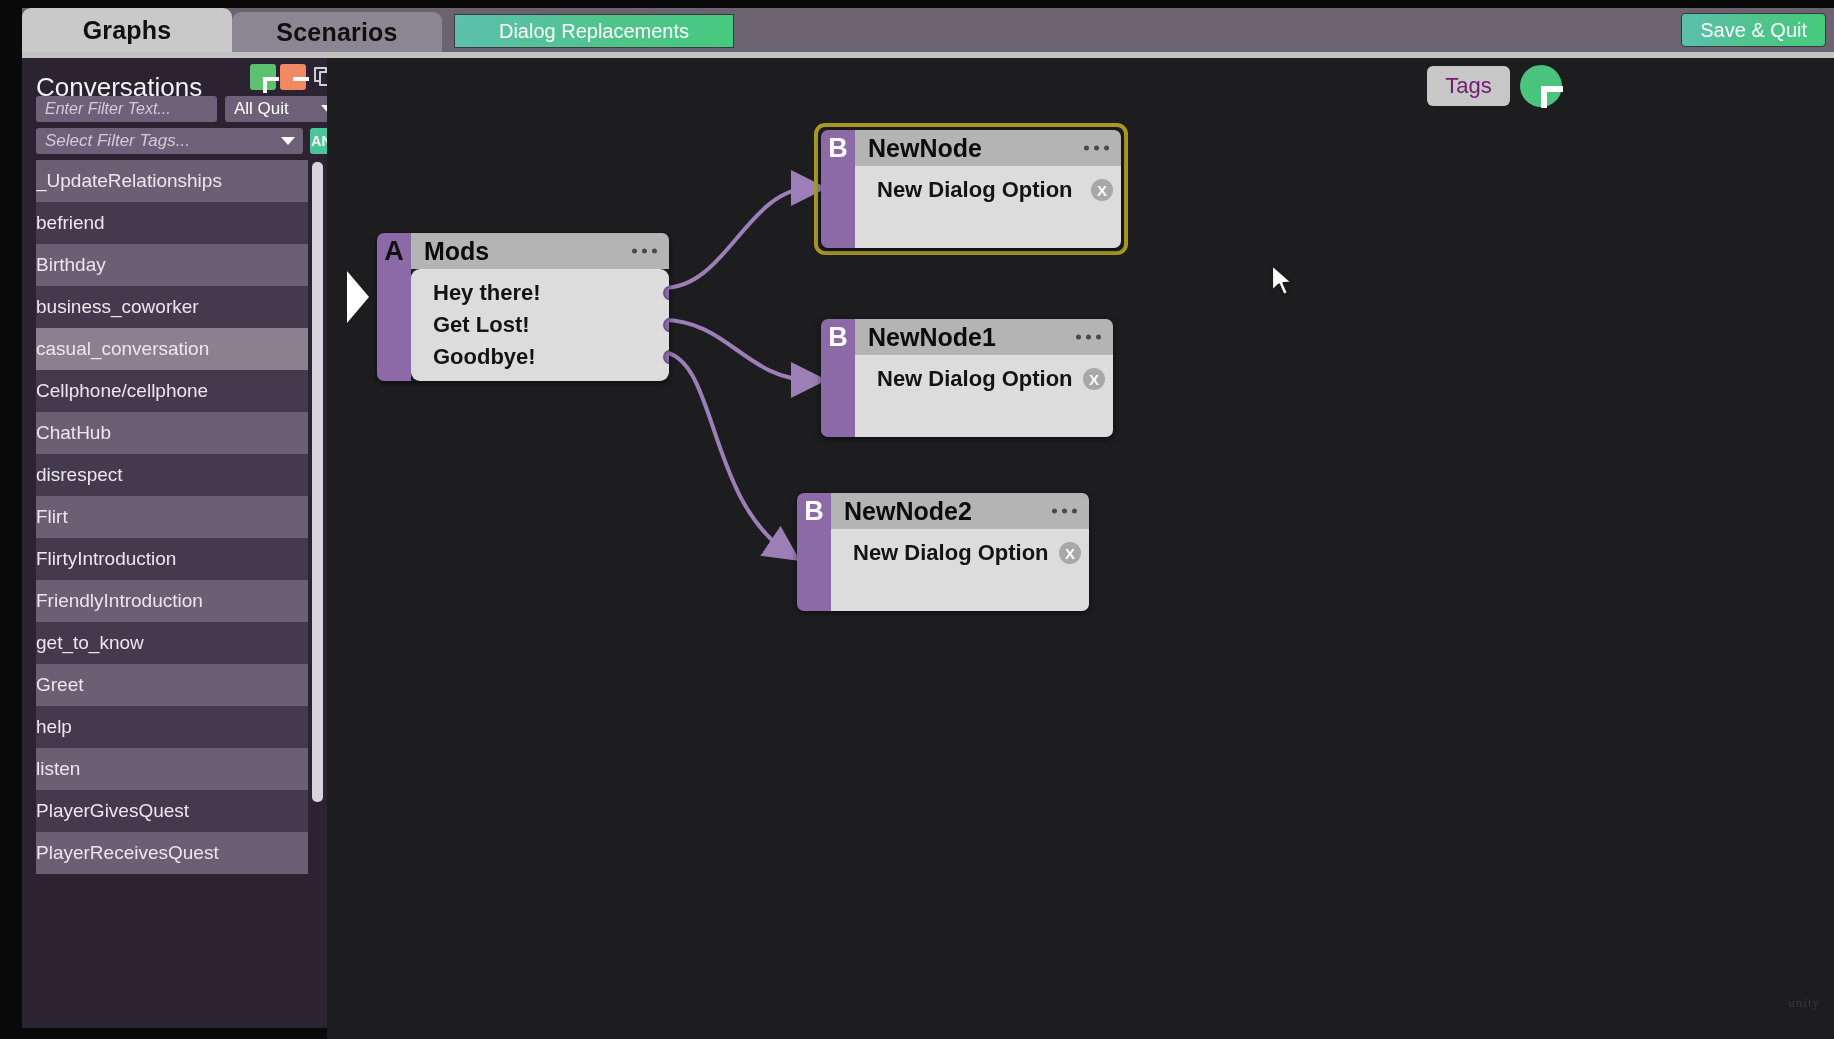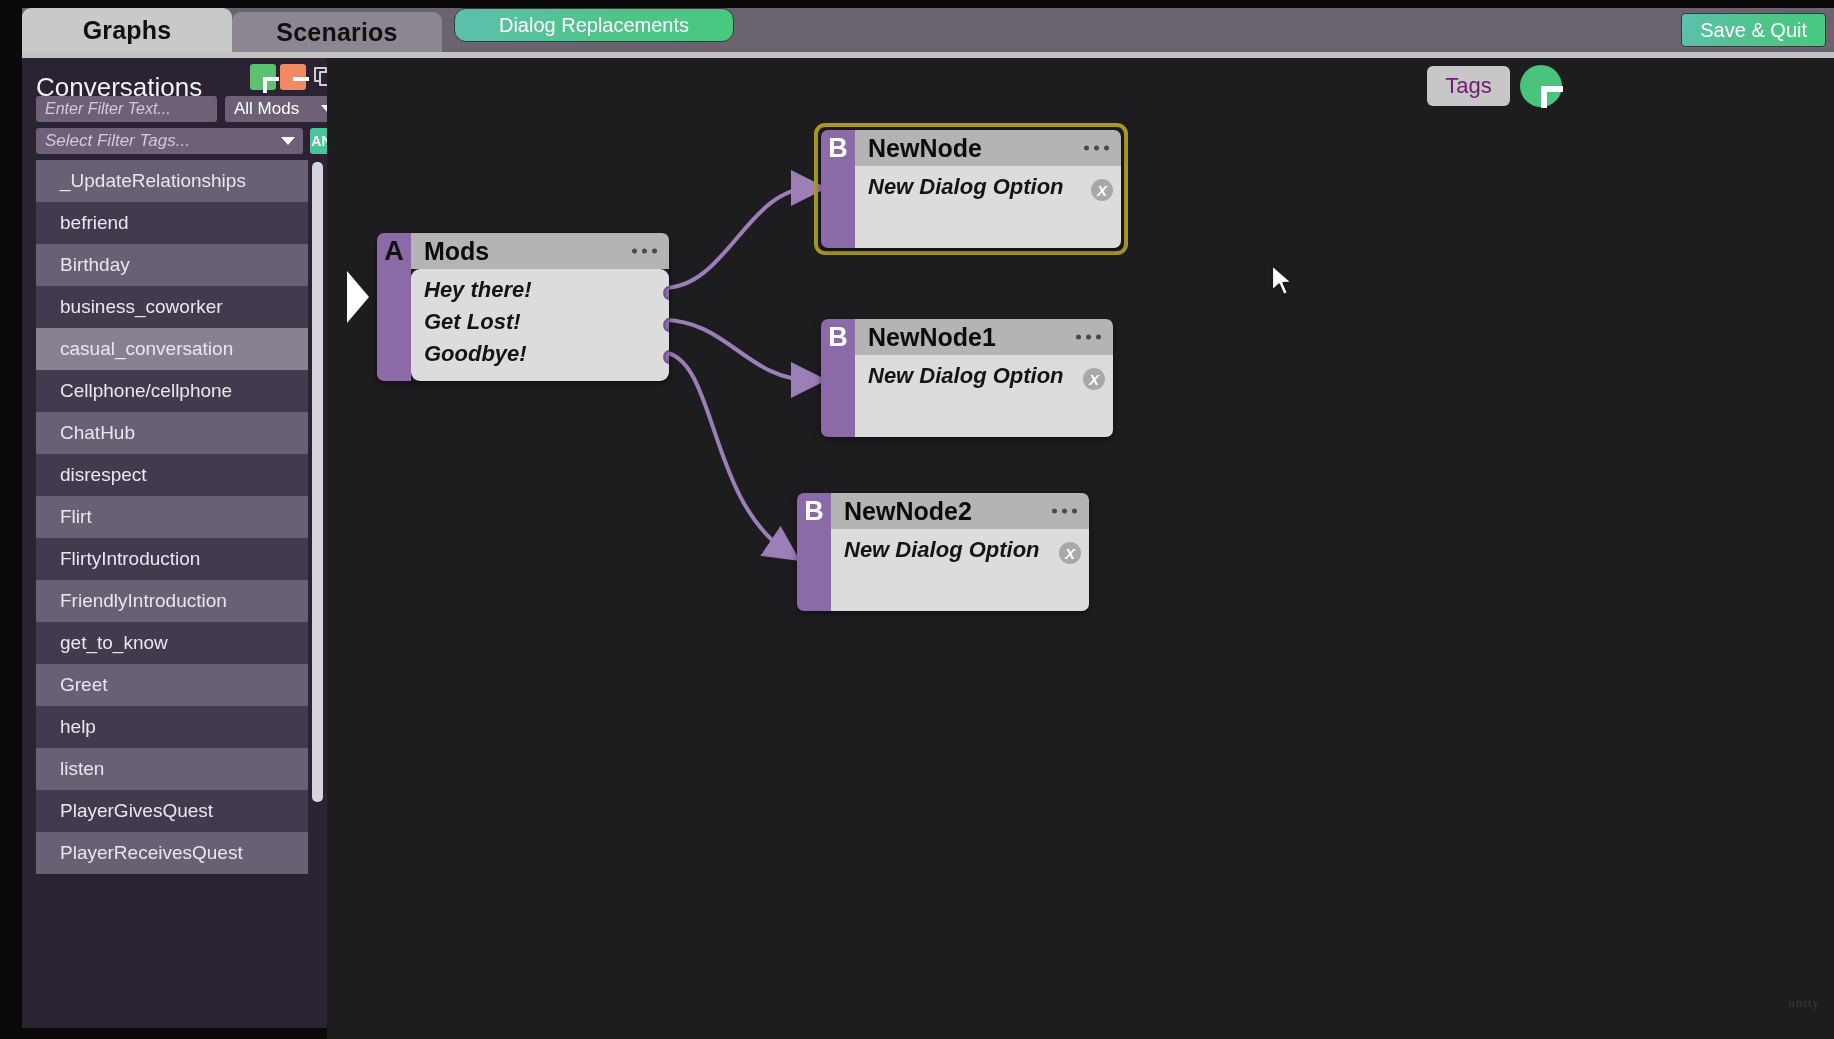--- a/index.html
+++ b/index.html
@@ -21,25 +21,25 @@
     height: 40px; min-width: 210px;
     display: flex; align-items: center; justify-content: center;
     font-size: 25px; color: #101010;
     border-radius: 9px 9px 0 0;
     cursor: pointer; user-select: none;
     letter-spacing: 0.2px;
   }
   .tab.active { background: #c9c9c9; font-weight: bold; height: 44px; }
   .tab.inactive { background: #8c8692; font-weight: bold; }
   .tab-green {
-    height: 34px; min-width: 280px; margin-left: 12px; margin-bottom: 10px;
+    height: 34px; min-width: 280px; margin-left: 12px; margin-bottom: 4px;
     display: flex; align-items: center; justify-content: center;
     background: linear-gradient(100deg,#5cc0ae 0%, #4fc48a 55%, #47c97f 100%);
     color: #ffffff; font-size: 20px;
-    border: 1px solid #3a3a3a; border-radius: 12px;
+    border: 1px solid #3a3a3a; border-radius: 0;
     cursor: pointer; user-select: none;
   }
   #savequit {
     position: absolute; right: 8px; bottom: 5px;
     height: 34px; padding: 0 18px;
     display: flex; align-items: center; justify-content: center;
     background: linear-gradient(100deg,#5cc0ae 0%, #4ec489 55%, #45ca7d 100%);
     color: #ffffff; font-size: 20px;
     border: 1px solid #3a3a3a; border-radius: 4px;
     cursor: pointer; user-select: none;
@@ -111,21 +111,21 @@
 
   
   #conv-list {
     position: absolute; left: 14px; top: 102px; width: 292px; height: 865px;
     overflow: hidden;
   }
   .conv-row {
     position: relative; height: 42px; width: 272px;
     display: flex; align-items: center;
     color: #eae6f0; font-size: 19px;
-    padding-left: 24px; cursor: pointer; user-select: none;
+    cursor: pointer; user-select: none;
   }
   .conv-row.odd  { background: #6a6074; }
   .conv-row.even { background: #443a4d; }
   .conv-row.selected { background: #8a8190; }
   #conv-scroll-track {
     position: absolute; left: 290px; top: 102px; width: 11px; height: 865px;
     background: #2b2232;
   }
   #conv-scroll-thumb {
     position: absolute; left: 290px; top: 104px; width: 11px; height: 640px;
@@ -186,23 +186,23 @@
   .node-dots {
     position: absolute; right: 12px; top: 50%; transform: translateY(-50%);
     display: flex; gap: 5px; cursor: pointer;
   }
   .node-dots i { width: 5px; height: 5px; border-radius: 50%; background: #4a4a4a; display: block; }
   .node-body {
     position: relative; margin-left: 34px; background: #dcdcdc;
   }
   .opt-row {
     position: relative; height: 32px;
-    display: flex; 
+    display: flex; align-items: center;
     font-size: 22px; font-weight: bold; color: #141414;
-    padding-left: 13px; user-select: none; font-style: italic;
+    padding-left: 22px; user-select: none;
   }
   .opt-port {
     position: absolute; right: -9px; top: 50%; transform: translateY(-50%);
     width: 15px; height: 15px; border-radius: 50%;
     background: #8c6aa8; border: 2px solid #6e5287; cursor: pointer;
   }
   .opt-x {
     position: absolute; right: 8px; top: 50%; transform: translateY(-50%);
     width: 22px; height: 22px; border-radius: 50%;
     background: #a8a8a8; color: #ffffff; font-size: 15px; font-weight: bold;
@@ -264,21 +264,21 @@
     <div class="sb-iconbtn" id="btn-copy">
       <span>
         <span class="copy-back"></span>
           <span class="copy-front"></span>
       </span>
     </div>
 
     <input id="filter-text" type="text" placeholder="Enter Filter Text..." style="">
 
     <div id="mods-dd">
-      <span>All Mods</span>
+      <span>All Quit</span>
       <span class="dd-arrow"></span>
     </div>
 
     <div id="tags-dd">
       <span>Select Filter Tags...</span>
       <span class="dd-arrow"></span>
     </div>
 
     <div id="and-badge">
       <span>AND</span>

